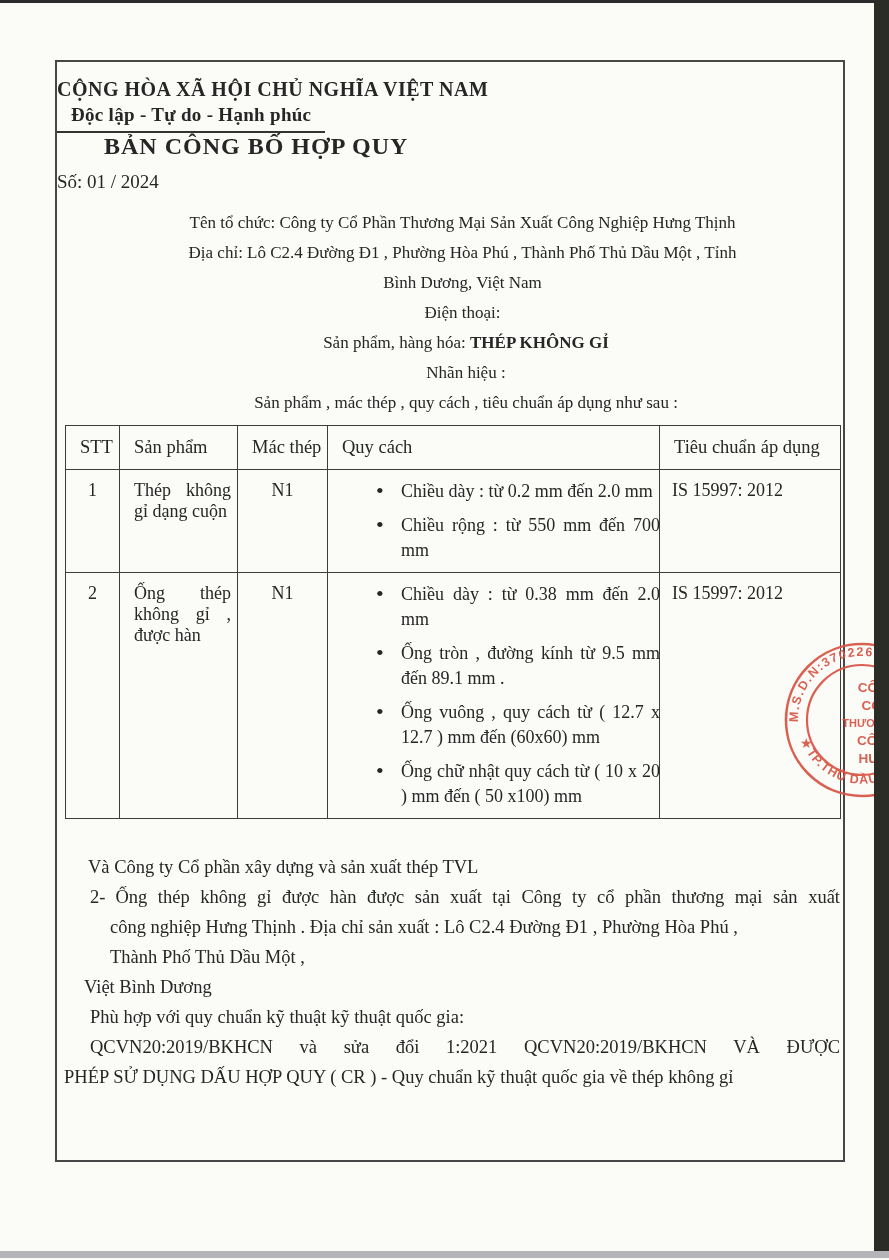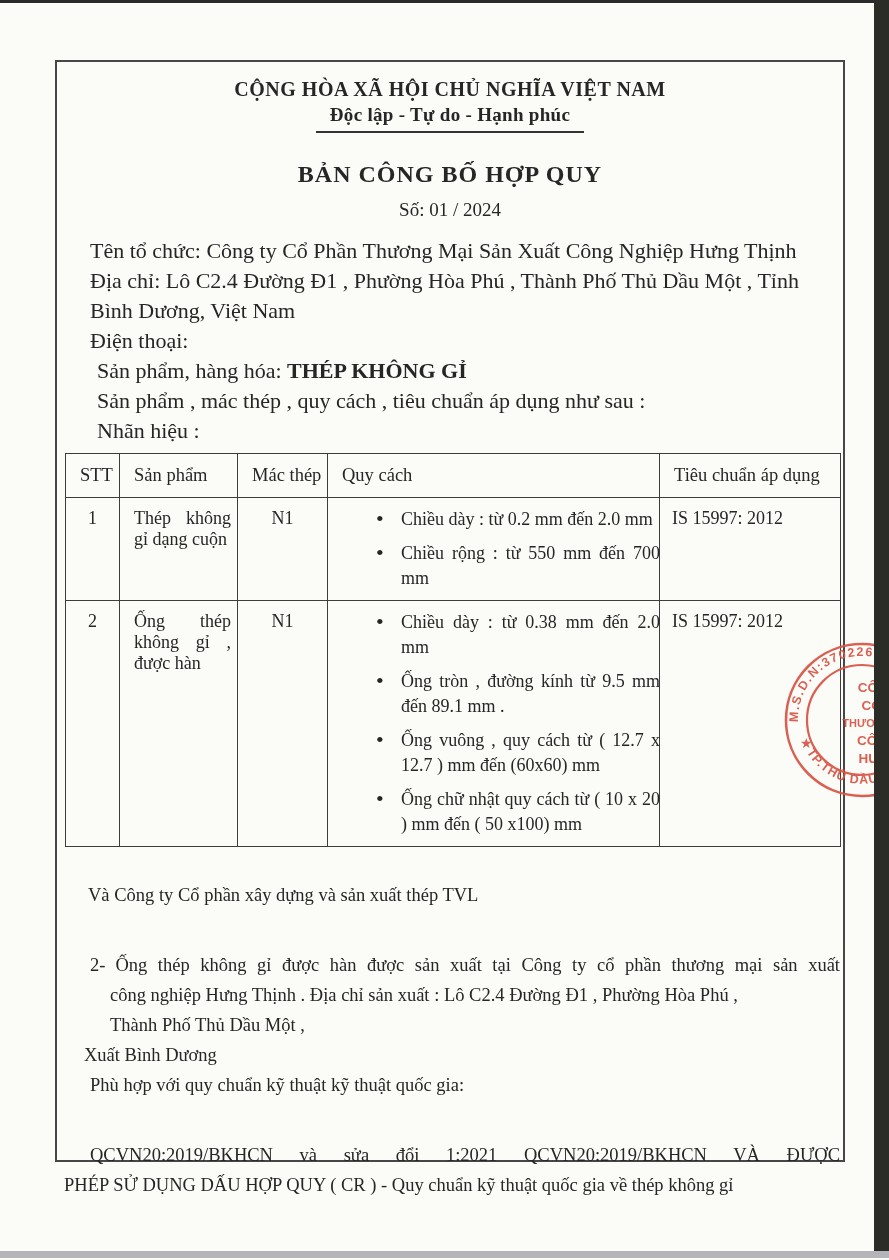--- a/index.html
+++ b/index.html
@@ -13,31 +13,31 @@
   
   .scan-top    { position:absolute; left:0; top:0; width:876px; height:3px; background:#2b2b2b; z-index:6; }
   .scan-right  { position:absolute; left:874px; top:0; width:15px; height:1252px; background:#2a2c25; z-index:5; }
   .scan-bottom { position:absolute; left:0; top:1251px; width:889px; height:7px; background:#b5b5b9; z-index:6; }
 
   
   .frame {
     position:absolute; left:55px; top:60px; width:790px; height:1102px;
     border:2px solid #474747; z-index:1;
   }
-  .center { text-align:center; }
+  .center { text-align:left; }
   .nat-header { margin-top:16px; font-size:20px; font-weight:bold; letter-spacing:.5px; }
   .motto-wrap { margin-top:3px; }
   .motto {
     display:inline-block; font-size:19px; font-weight:bold;
     border-bottom:2px solid #333; padding:0 14px 5px 14px; letter-spacing:.3px;
   }
-  .doc-title { margin-top:28px; font-size:24px; font-weight:bold; letter-spacing:1px; }
+  .doc-title { font-size:24px; font-weight:bold; letter-spacing:1px;padding-left:47px; }
   .doc-number { margin-top:11px; font-size:19px;font-family:Liberation Serif, serif; }
 
-  .body-block { margin:15px 8px 0 33px; font-size:22px; line-height:30px; }
+  .body-block { margin:15px 8px 0 33px; font-size:17px; line-height:30px;text-align:center; }
   .indent7 { margin-left:7px; }
   .bold { font-weight:bold; }
 
   
   table.conf {
     margin:7px 0 0 8px; border-collapse:collapse; table-layout:fixed;
     width:775px; font-size:18px;
   }
   table.conf th, table.conf td { border:1.6px solid #3d3d3d; vertical-align:top; }
   table.conf thead th { height:44px; vertical-align:middle; font-weight:normal; font-size:18.5px; text-align:left; padding-left:14px;font-family:Liberation Serif, serif; }
@@ -59,21 +59,21 @@
   }
 
   
   .notes { margin:33px 8px 0 0; font-size:18.5px; line-height:30px; }
   .nline { white-space:nowrap; }
   .ml33 { margin-left:33px; }
   .ml31 { margin-left:31px; }
   .ml53 { margin-left:53px; }
   .ml27 { margin-left:27px; }
   .ml7  { margin-left:7px; }
-  .just { width:750px; margin-left:33px; text-align:justify; text-align-last:justify; white-space:normal;margin-top:40px; }
+  .just { width:750px; margin-left:33px; text-align:justify; text-align-last:justify; white-space:normal; }
   .num-pre { padding-right:10px; }
 
   
   .stamp {
     position:absolute; left:762px; top:618px; width:200px; height:210px;
     z-index:4; opacity:.92; pointer-events:none;
   }
   .stamp text { font-family:"Liberation Sans","DejaVu Sans",sans-serif; font-weight:bold; }
 </style>
 </head>
@@ -88,22 +88,22 @@
 
   <div class="center doc-title">BẢN CÔNG BỐ HỢP QUY</div>
   <div class="center doc-number">Số: 01 / 2024</div>
 
   <div class="body-block">
     <div class="nline">Tên tổ chức: Công ty Cổ Phần Thương Mại Sản Xuất Công Nghiệp Hưng Thịnh</div>
     <div class="nline">Địa chỉ: Lô C2.4 Đường Đ1 , Phường Hòa Phú , Thành Phố Thủ Dầu Một , Tỉnh</div>
     <div class="nline">Bình Dương, Việt Nam</div>
     <div class="nline">Điện thoại:</div>
     <div class="nline indent7"><span>Sản phẩm, hàng hóa: </span><span class="bold">THÉP KHÔNG GỈ</span></div>
+    <div class="nline indent7">Nhãn hiệu :</div>
     <div class="nline indent7">Sản phẩm , mác thép , quy cách , tiêu chuẩn áp dụng như sau :</div>
-    <div class="nline indent7">Nhãn hiệu :</div>
   </div>
 
   <table class="conf">
     <colgroup>
         <col style="width:54px">
         <col style="width:118px">
         <col style="width:90px">
         <col style="width:332px">
         <col style="width:181px">
       </colgroup>
@@ -144,21 +144,21 @@
         <td class="c-tc">IS 15997: 2012</td>
       </tr>
     </tbody>
   </table>
 
   <div class="notes">
     <div class="nline ml31">Và Công ty Cổ phần xây dựng và sản xuất thép TVL</div>
     <div class="just"><span class="num-pre">2-</span><span>Ống thép không gỉ được hàn được sản xuất tại Công ty cổ phần thương mại sản xuất</span></div>
     <div class="nline ml53">công nghiệp Hưng Thịnh . Địa chỉ sản xuất : Lô C2.4 Đường Đ1 , Phường Hòa Phú ,</div>
     <div class="nline ml53">Thành Phố Thủ Dầu Một ,</div>
-    <div class="nline ml27">Xuất Bình Dương</div>
+    <div class="nline ml27">Việt Bình Dương</div>
     <div class="nline ml33">Phù hợp với quy chuẩn kỹ thuật kỹ thuật quốc gia:</div>
     <div class="just">QCVN20:2019/BKHCN và sửa đổi 1:2021 QCVN20:2019/BKHCN VÀ ĐƯỢC</div>
     <div class="nline ml7">PHÉP SỬ DỤNG DẤU HỢP QUY ( CR ) -  Quy chuẩn kỹ thuật quốc gia về thép không gỉ</div>
   </div>
 
 </div>
 
 <svg class="stamp" viewBox="0 0 200 210" xmlns="http://www.w3.org/2000/svg">
   <g stroke="#d85545" fill="none">
     <circle cx="100" cy="102" r="76" stroke-width="2.6"></circle>

